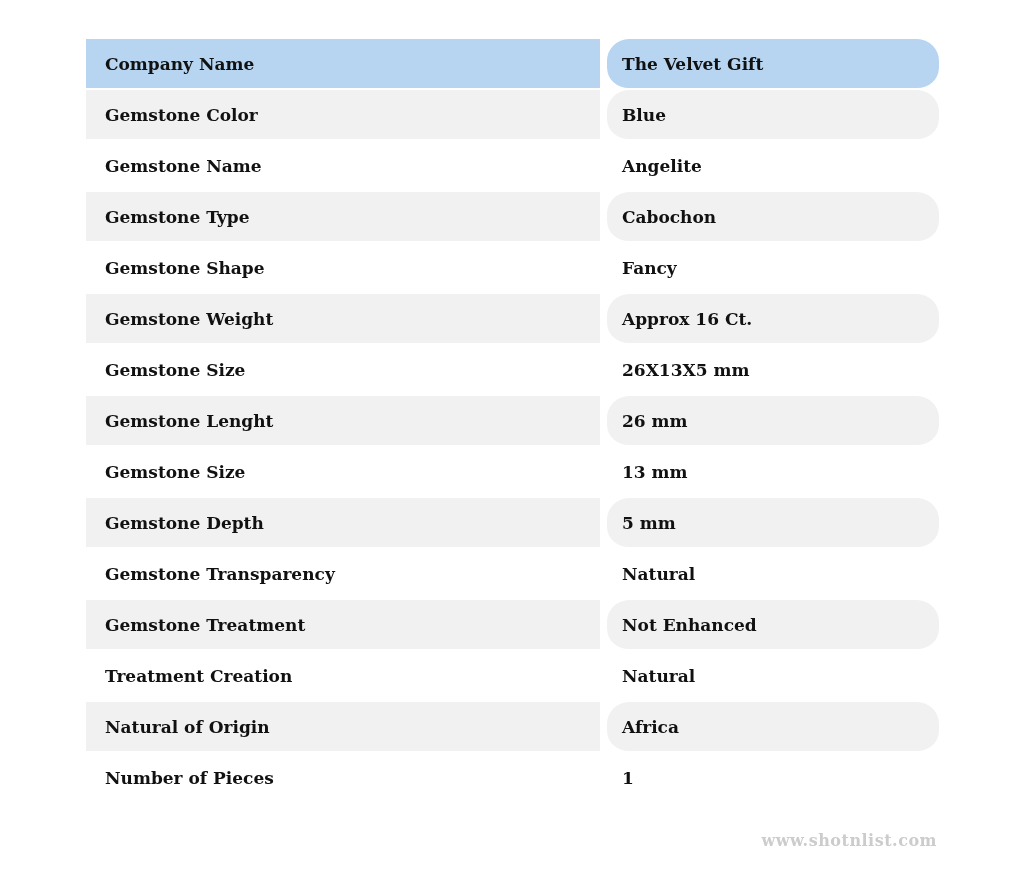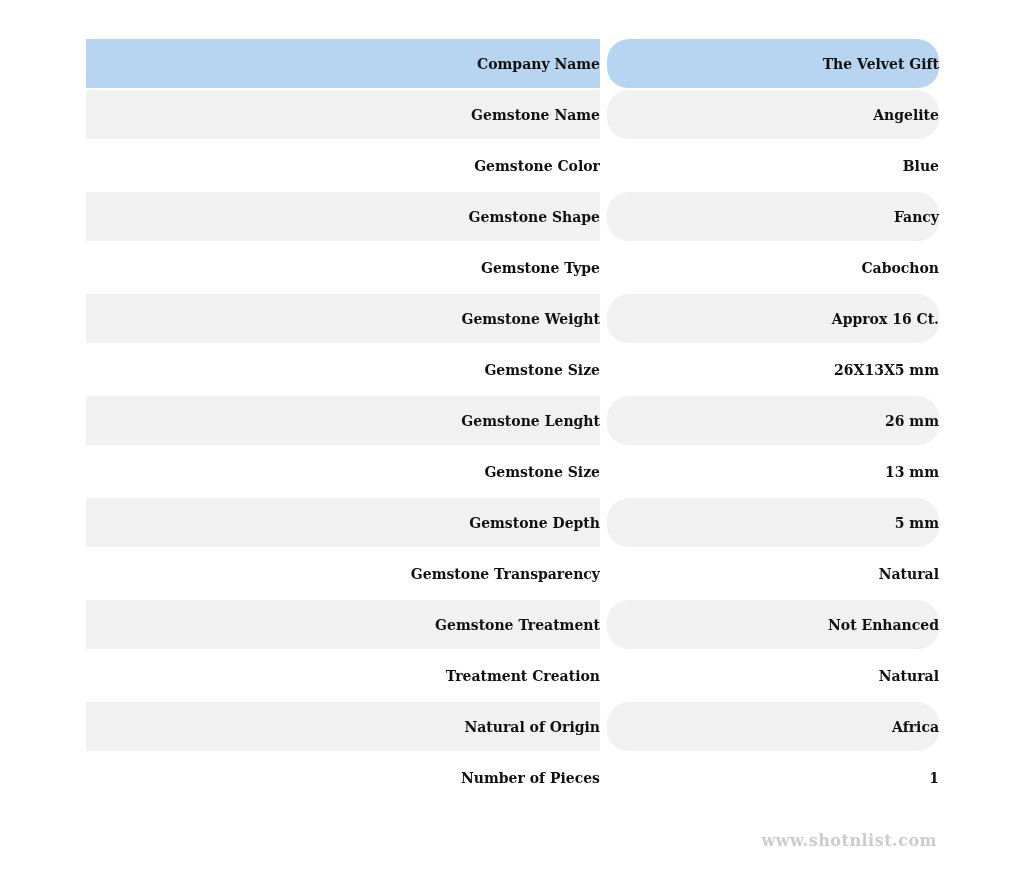--- a/index.html
+++ b/index.html
@@ -25,23 +25,23 @@
     top: 39px;
     width: 853px;
     border-collapse: separate;
     border-spacing: 0;
     table-layout: fixed;
   }
   .spec-table th, .spec-table td {
     box-sizing: border-box;
     height: 51px;
     vertical-align: middle;
-    text-align: right;
+    text-align: left;
     font-weight: bold;
-    font-size: 14px;
+    font-size: 17px;
     color: var(--text);
     border-bottom: 2px solid var(--gap);
     white-space: nowrap;
     overflow: hidden;
   }
   .col-label {
     width: 521px;
     border-right: 7px solid var(--gap);
     padding-left: 19px;
   }
@@ -66,37 +66,37 @@
 
   <table class="spec-table">
     <thead>
       <tr>
         <th class="col-label">Company Name</th>
         <th class="col-value">The Velvet Gift</th>
       </tr>
     </thead>
     <tbody id="spec-tbody">
   <tr>
+    <td class="col-label">Gemstone Color</td>
+    <td class="col-value">Blue</td>
+  </tr>
+
+  <tr>
     <td class="col-label">Gemstone Name</td>
     <td class="col-value">Angelite</td>
   </tr>
 
   <tr>
-    <td class="col-label">Gemstone Color</td>
-    <td class="col-value">Blue</td>
+    <td class="col-label">Gemstone Type</td>
+    <td class="col-value">Cabochon</td>
   </tr>
 
   <tr>
     <td class="col-label">Gemstone Shape</td>
     <td class="col-value">Fancy</td>
-  </tr>
-
-  <tr>
-    <td class="col-label">Gemstone Type</td>
-    <td class="col-value">Cabochon</td>
   </tr>
 
   <tr>
     <td class="col-label">Gemstone Weight</td>
     <td class="col-value">Approx 16 Ct.</td>
   </tr>
 
   <tr>
     <td class="col-label">Gemstone Size</td>
     <td class="col-value">26X13X5 mm</td>

